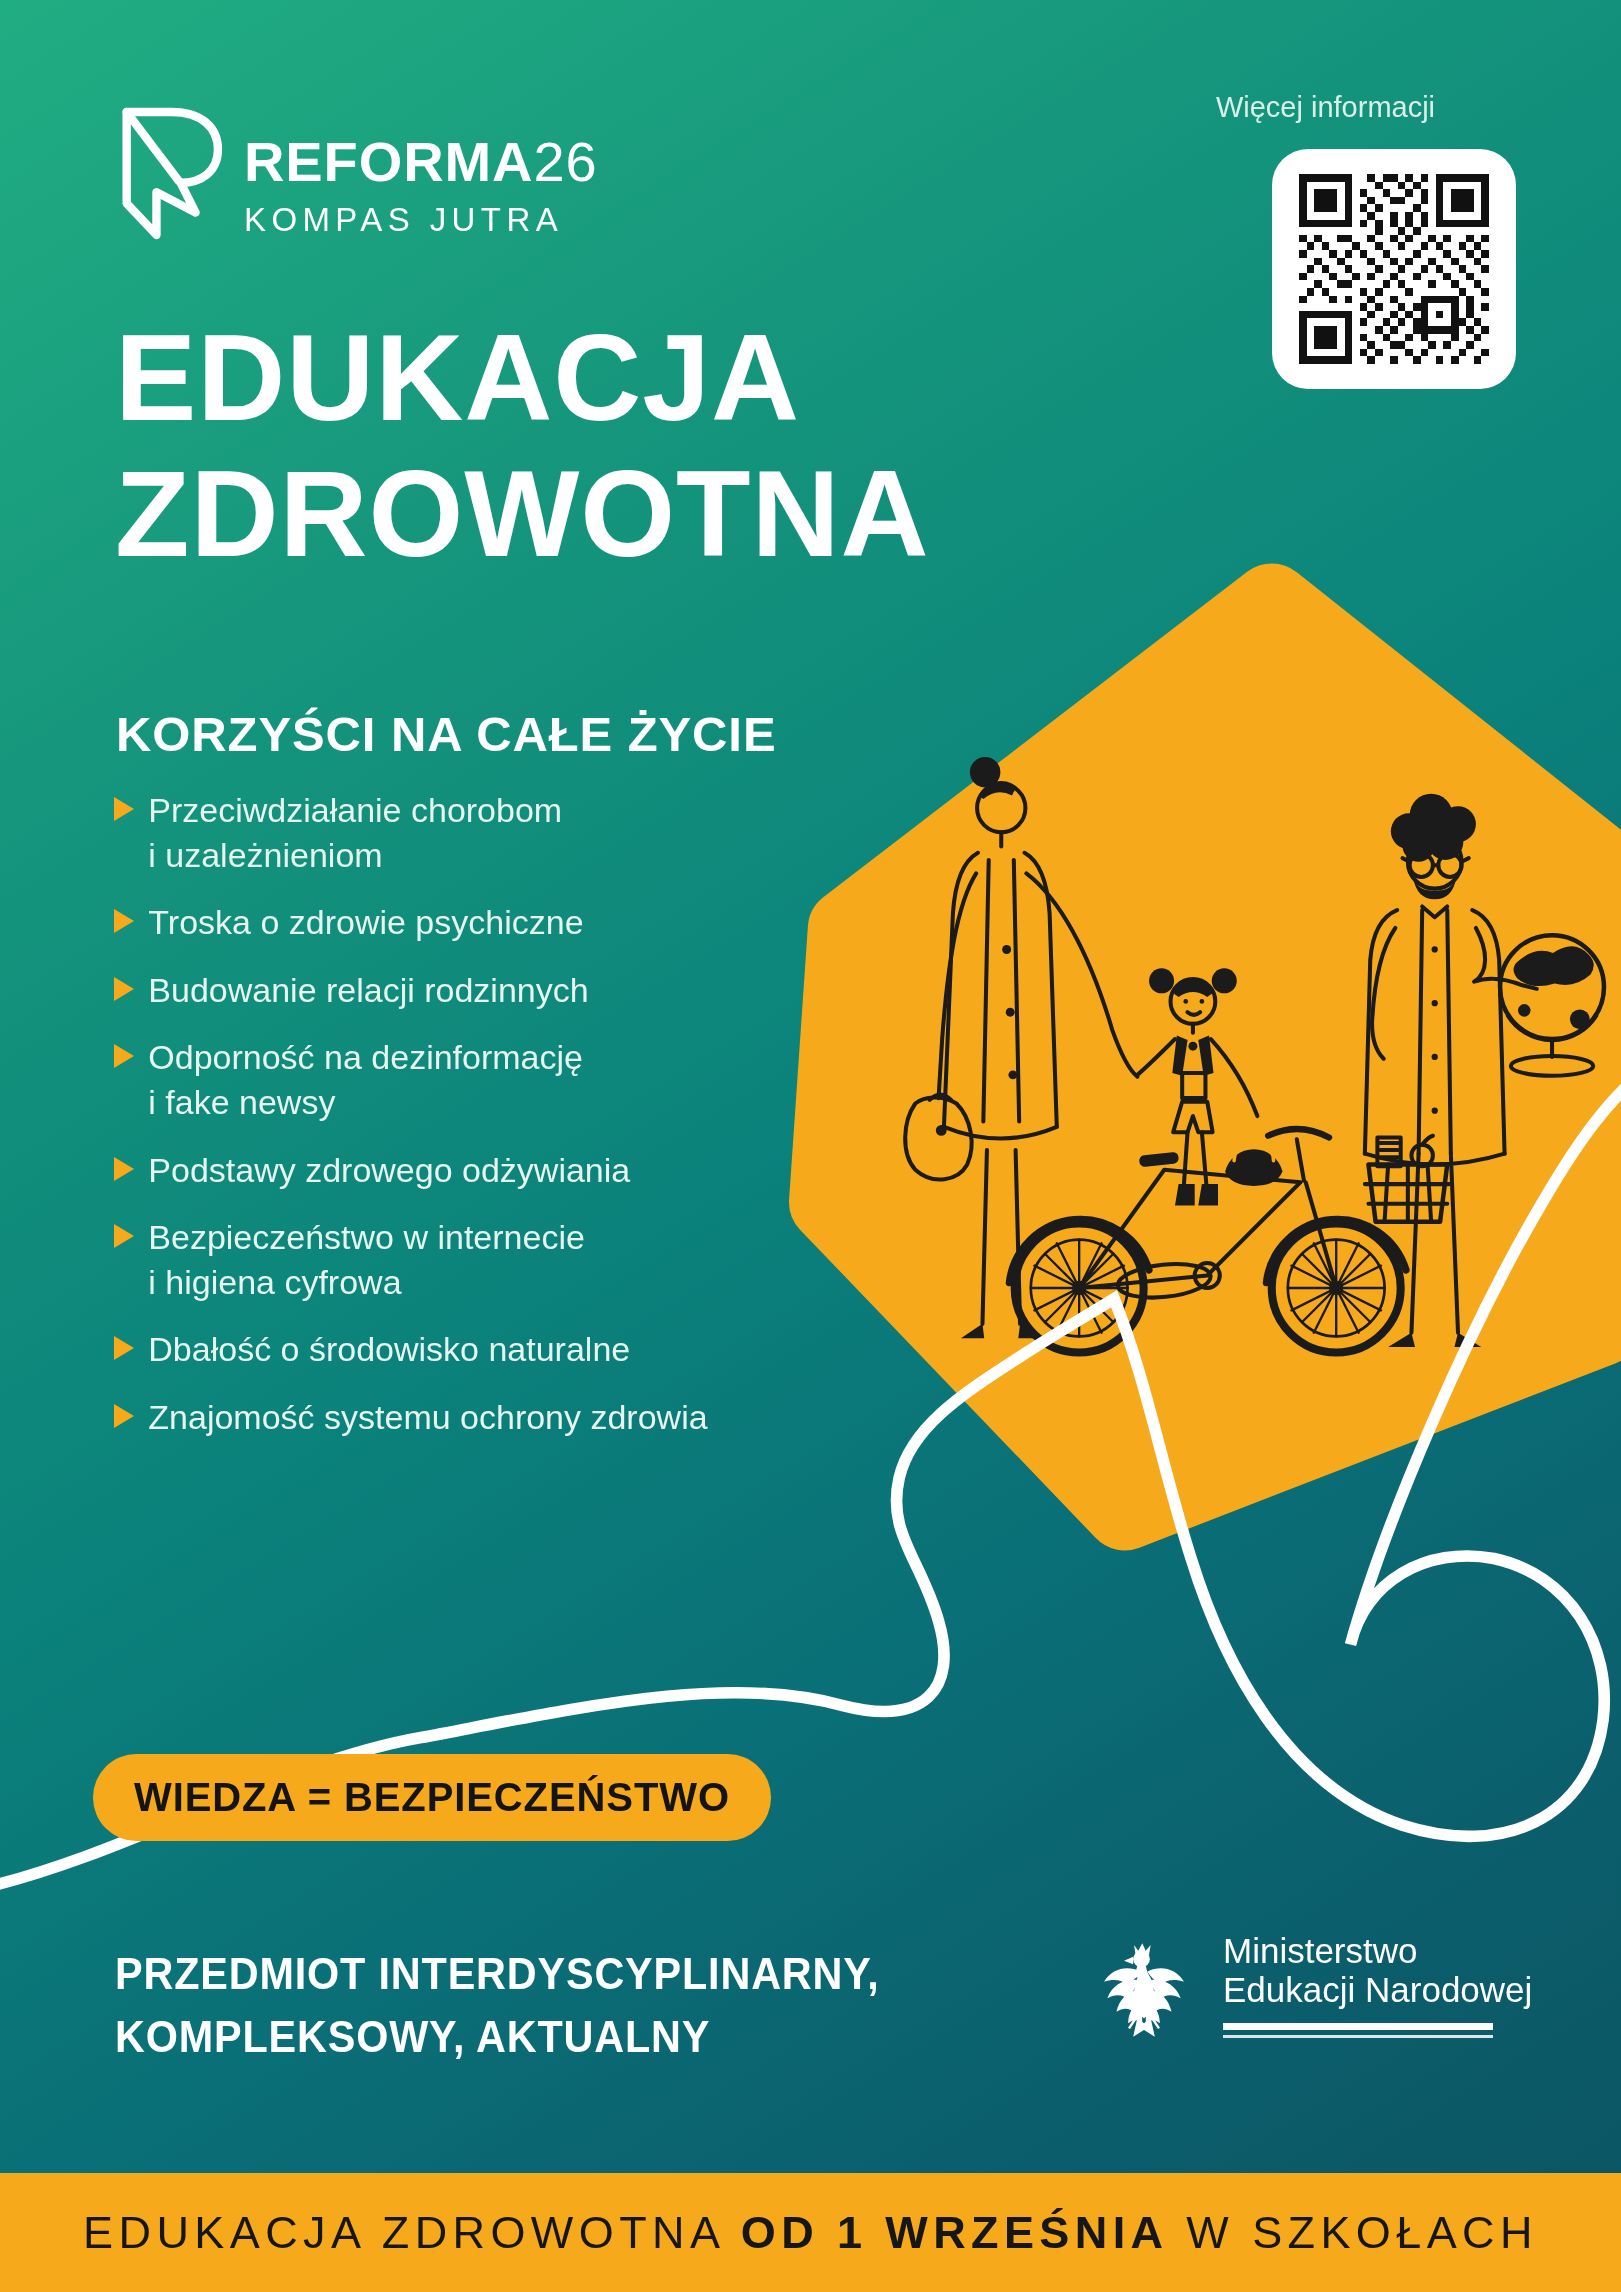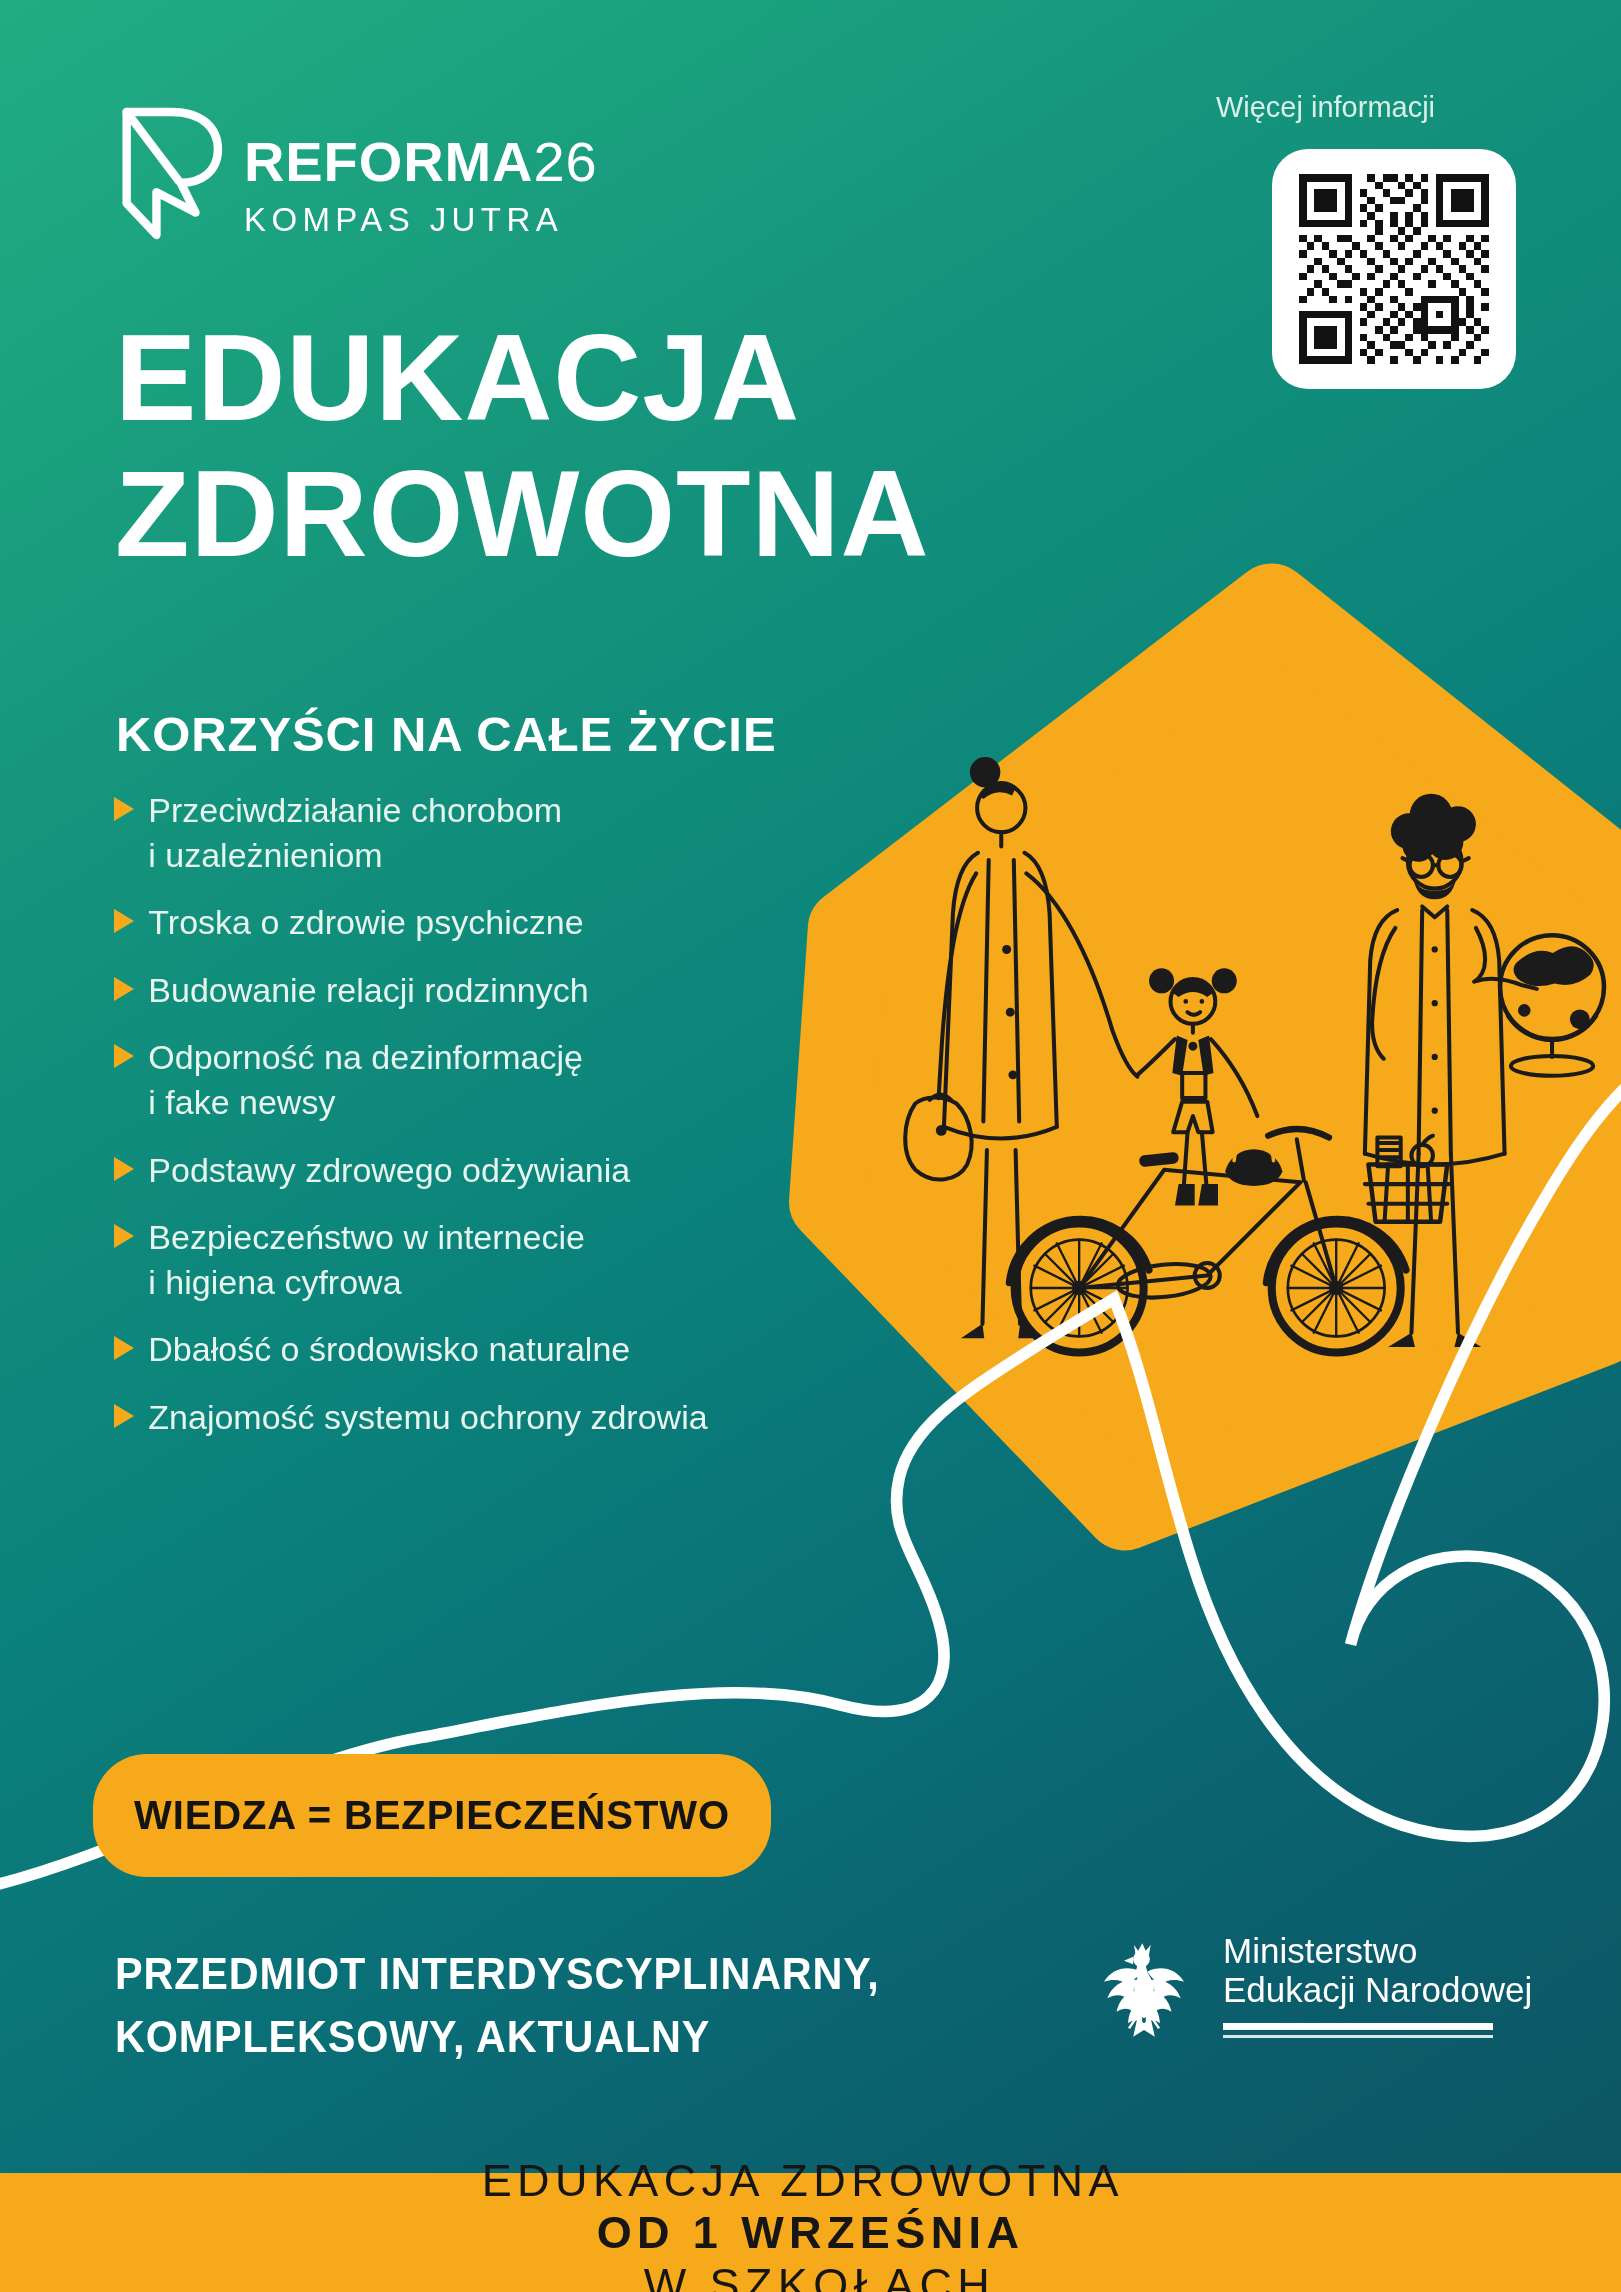--- a/index.html
+++ b/index.html
@@ -24,38 +24,38 @@
   .title{left:115px;top:310px;color:#fff;font-size:122px;font-weight:700;line-height:136px;letter-spacing:0.9px;}
   
   .benefits-heading{left:116px;top:706px;color:#fff;font-size:49px;font-weight:700;letter-spacing:0.9px;}
   .benefits{left:114px;top:788px;width:743px;list-style:none;margin:0;padding:0;}
   .benefits li{display:flex;align-items:flex-start;margin-bottom:22.4px;}
   .tri{width:0;height:0;border-left:20.6px solid #F6A91A;border-top:12.5px solid transparent;
        border-bottom:12.5px solid transparent;margin-top:9px;flex:0 0 auto;}
   .b-text{margin-left:14.3px;color:#E7F5EF;font-size:34px;font-weight:400;line-height:45px;}
   .b-text span{display:block;}
   
-  .badge{left:93px;top:1754px;height:123px;background:#F6A91A;border-radius:54px;
+  .badge{left:93px;top:1754px;height:87px;background:#F6A91A;border-radius:54px;
          display:inline-flex;align-items:center;padding:0 41px;color:#141414;
          font-size:40px;font-weight:800;letter-spacing:0.9px;white-space:nowrap;}
   
   .subject{left:115px;top:1942px;color:#fff;font-size:44px;font-weight:800;line-height:63px;
            letter-spacing:0.9px;transform:scaleX(.94);transform-origin:left top;}
   
   .ministry{left:1094px;top:1931px;display:flex;align-items:flex-start;}
   .eagle{width:100px;height:118px;flex:0 0 auto;}
   .ministry-text{margin-left:29px;color:#fff;}
   .ministry-text .l1{font-size:35px;font-weight:400;line-height:39px;}
   .ministry-text .l2{font-size:35px;font-weight:400;line-height:39px;}
   .m-bar{width:270px;height:7.2px;background:#fff;margin-top:14.3px;}
   .m-bar-thin{width:270px;height:2.7px;background:rgba(255,255,255,.85);margin-top:4.5px;}
   
   .footer-bar{left:0;top:2173px;width:1621px;height:120px;background:#F6A91A;
               display:flex;align-items:center;justify-content:center;color:#161616;
-              font-size:45px;font-weight:400;letter-spacing:5.4px;white-space:pre;flex-direction:column;}
+              font-size:45px;font-weight:400;letter-spacing:5.4px;white-space:pre;}
   .footer-bar .b{font-weight:800;}
 </style>
 </head>
 <body>
 
 <div class="poster">
 
   <svg class="abs" style="left:0;top:0" width="1621" height="2293" viewBox="0 0 1810 2560">
 
     <g>

